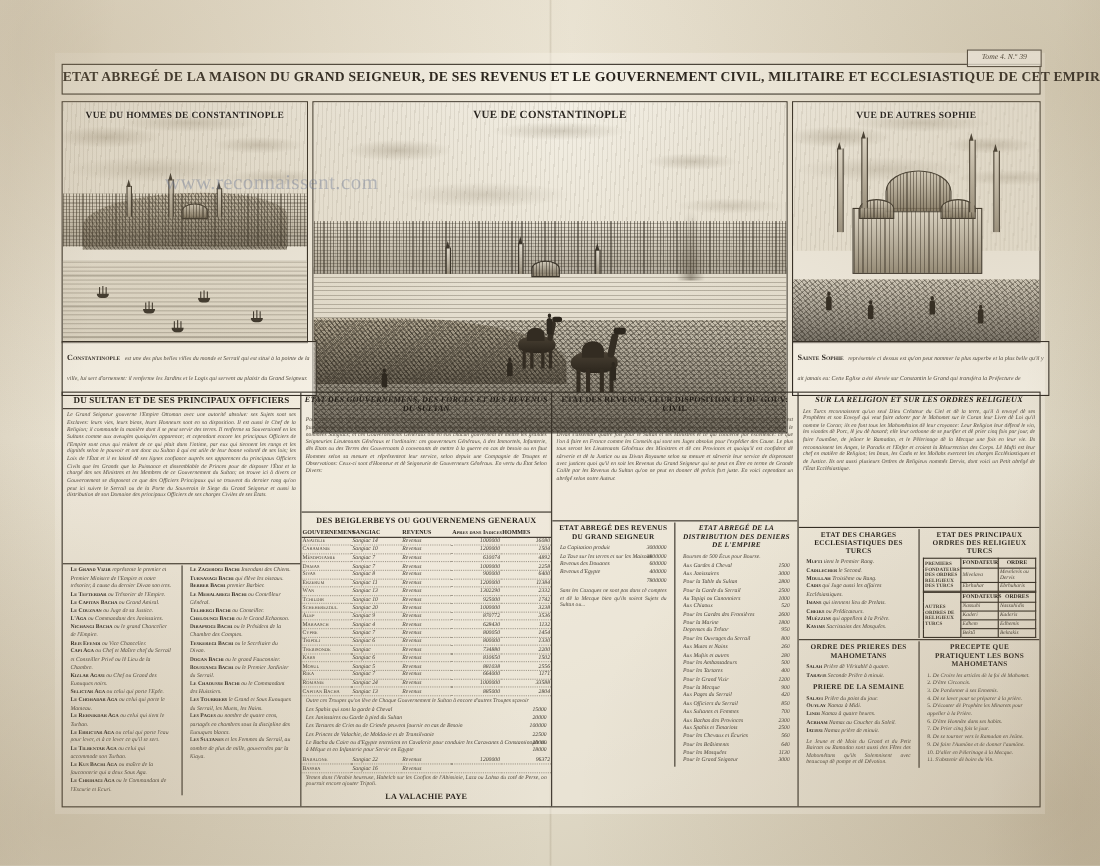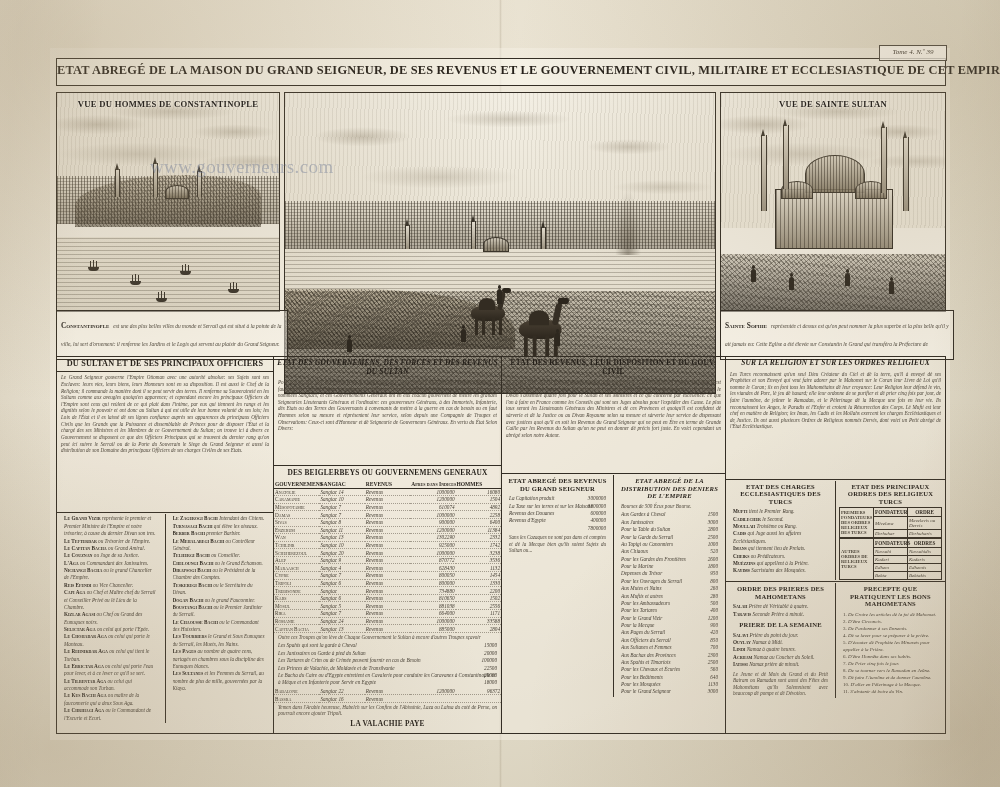--- a/index.html
+++ b/index.html
@@ -232,41 +232,42 @@
           <div class="head"></div>
         <div class="leg" style="left:4px"></div>
           <div class="leg" style="left:11px"></div>
         <div class="leg" style="left:21px"></div>
           <div class="leg" style="left:28px"></div>
       </div>
       <div class="fig" style="left:176px;top:236px;"></div>
       <div class="fig" style="left:212px;top:196px;height:15px;"></div>
       <div class="fig" style="left:270px;top:240px;"></div>
       <div class="fig" style="left:62px;top:246px;"></div>
+      <div class="panel-title">VUE DE CONSTANTINOPLE</div>
     </div>
 
     <div class="panel" id="p-right">
       <div class="sky" style="height:62%;"></div>
       <div class="clouds"></div>
       <div class="fg-dark" style="height:26%;"></div>
       <div style="position:absolute;left:54px;top:96px;width:116px;height:58px;
         background:repeating-linear-gradient(90deg, rgba(55,48,38,.5) 0 1px, rgba(0,0,0,0) 1px 4px),
           linear-gradient(rgba(228,222,208,.95), rgba(140,130,110,.9));border:1px solid #332d24;"></div>
       <div class="dome" style="left:84px;top:62px;width:58px;height:36px;"></div>
       <div class="dome" style="left:60px;top:88px;width:30px;height:16px;"></div>
       <div class="dome" style="left:134px;top:88px;width:30px;height:16px;"></div>
       <div class="minaret" style="left:40px;top:42px;height:76px;width:4px;"></div>
       <div class="minaret" style="left:62px;top:32px;height:64px;width:4px;"></div>
       <div class="minaret" style="left:160px;top:34px;height:66px;width:4px;"></div>
       <div class="minaret" style="left:182px;top:44px;height:74px;width:4px;"></div>
       <div class="fig" style="left:30px;top:176px;"></div>
       <div class="fig" style="left:68px;top:184px;"></div>
       <div class="fig" style="left:124px;top:180px;"></div>
       <div class="fig" style="left:168px;top:188px;"></div>
-      <div class="panel-title">VUE DE SAINTE SULTAN</div>
+      <div class="panel-title">VUE DE AUTRES SOPHIE</div>
     </div>
 
     <div class="capbox" id="cap-left">
       <span class="cap-lead">Constantinople</span>
       <span class="cap-txt">est une des plus belles villes du monde et Serrail qui est situé à la pointe de la ville, lui sert d'ornement: il renferme les Jardins et le Logis qui servent au plaisir du Grand Seigneur. Le Serrail dè rien moins que les Magnifiques au dehors mais le dedans dans renferme les Trésors et les Richesses de toutes les Indes et tous les Provinces d'Orient.</span>
     </div>
     <div class="capbox" id="cap-right">
       <span class="cap-lead">Sainte Sophie</span>
       <span class="cap-txt">représentée ci dessus est qu'on peut nommer la plus superbe et la plus belle qu'il y ait jamais eu: Cette Eglise a été élevée sur Constantin le Grand qui transféra la Préfecture de Constantinople et bâtit que cela Capitale de quitter Rome pour faire de cette Ville la Capitale de son Empire et des Empereurs d'Orient et qui lui fit les Princes Ottomans depuis qu'ils en ont fait la Mosquée.</span>
     </div>
@@ -654,14 +655,14 @@
                 <div class="ni"><b>9. </b><span>Dè faire l'Aumône et de donner l'aumône.</span></div>
                 <div class="ni"><b>10. </b><span>D'aller en Pèlerinage à la Mecque.</span></div>
                 <div class="ni"><b>11. </b><span>S'abstenir dè boire du Vin.</span></div>
               </div>
           </div>
         </div>
       </div>
     </div>
   </div>
 
-  <div id="wm">www.gouverneurs.com</div>
+  <div id="wm">www.reconnaissent.com</div>
 </div>
 
 </body></html>

